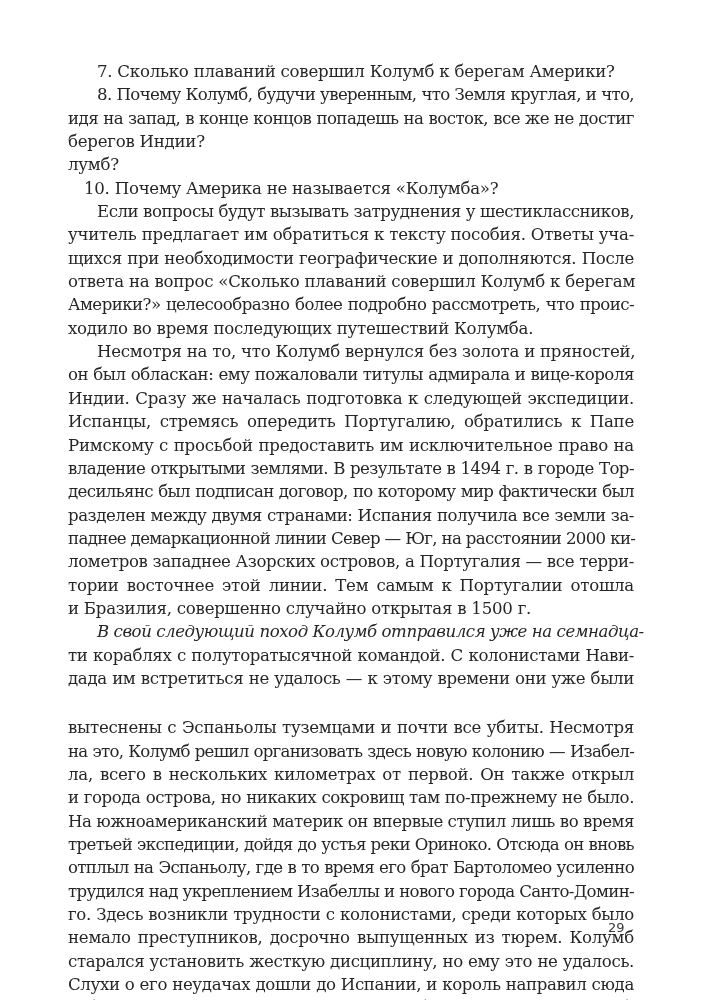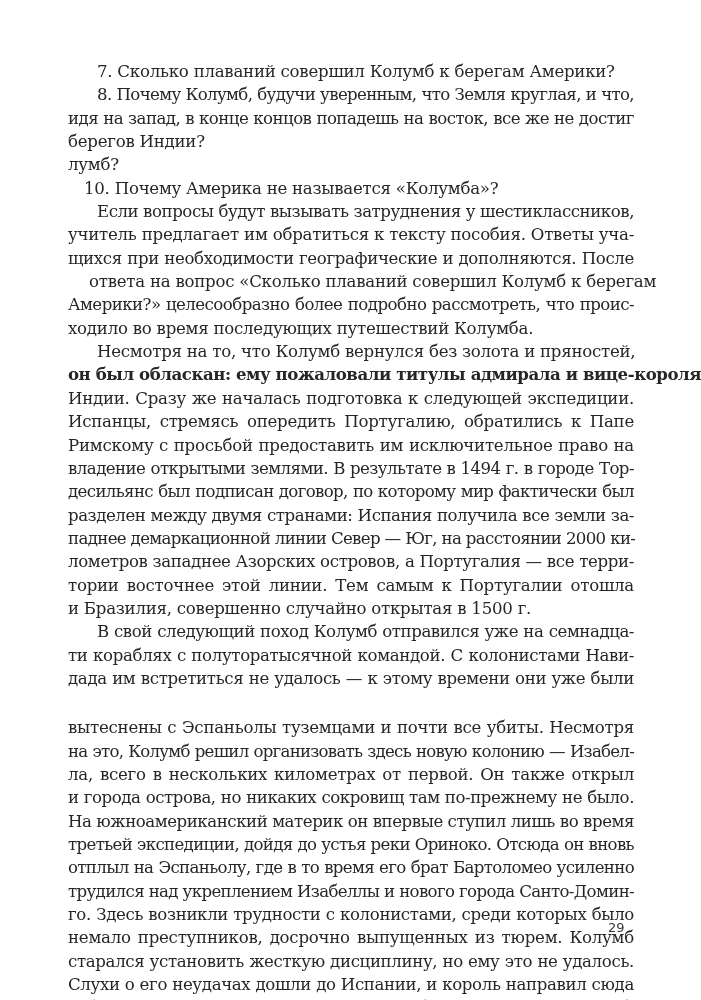--- a/index.html
+++ b/index.html
@@ -28,36 +28,36 @@
 <div class="page" id="page">
     <span class="line indent-q last" style="text-align-last: left;">7. Сколько плаваний совершил Колумб к берегам Америки?</span>
     <span class="line indent-q" style="text-align-last: justify; letter-spacing: -0.65px;">8. Почему Колумб, будучи уверенным, что Земля круглая, и что,</span>
     <span class="line" style="text-align-last: justify; letter-spacing: -0.55px;">идя на запад, в конце концов попадешь на восток, все же не достиг</span>
     <span class="line last" style="text-align-last: left;">берегов Индии?</span>
     <span class="line last" style="text-align-last: left;">лумб?</span>
     <span class="line indent-q10 last" style="text-align-last: left;">10. Почему Америка не называется «Колумба»?</span>
     <span class="line indent" style="text-align-last: justify; letter-spacing: -0.45px;">Если вопросы будут вызывать затруднения у шестиклассников,</span>
     <span class="line" style="text-align-last: justify;">учитель предлагает им обратиться к тексту пособия. Ответы уча-</span>
     <span class="line" style="text-align-last: justify; letter-spacing: -0.35px;">щихся при необходимости географические и дополняются. После</span>
-    <span class="line" style="text-align-last: justify; margin-left: 21px;">ответа на вопрос «Сколько плаваний совершил Колумб к берегам</span>
+    <span class="line" style="text-align-last: justify;">ответа на вопрос «Сколько плаваний совершил Колумб к берегам</span>
     <span class="line" style="text-align-last: justify; letter-spacing: -0.55px;">Америки?» целесообразно более подробно рассмотреть, что проис-</span>
     <span class="line last" style="text-align-last: left;">ходило во время последующих путешествий Колумба.</span>
     <span class="line indent" style="text-align-last: justify;">Несмотря на то, что Колумб вернулся без золота и пряностей,</span>
-    <span class="line" style="text-align-last: justify; letter-spacing: -0.45px; font-weight: bold;">он был обласкан: ему пожаловали титулы адмирала и вице-короля</span>
+    <span class="line" style="text-align-last: justify; letter-spacing: -0.45px;">он был обласкан: ему пожаловали титулы адмирала и вице-короля</span>
     <span class="line" style="text-align-last: justify;">Индии. Сразу же началась подготовка к следующей экспедиции.</span>
     <span class="line" style="text-align-last: justify;">Испанцы, стремясь опередить Португалию, обратились к Папе</span>
     <span class="line" style="text-align-last: justify;">Римскому с просьбой предоставить им исключительное право на</span>
     <span class="line" style="text-align-last: justify; letter-spacing: -0.55px;">владение открытыми землями. В результате в 1494 г. в городе Тор-</span>
     <span class="line" style="text-align-last: justify; letter-spacing: -0.65px;">десильянс был подписан договор, по которому мир фактически был</span>
     <span class="line" style="text-align-last: justify; letter-spacing: -0.45px;">разделен между двумя странами: Испания получила все земли за-</span>
     <span class="line" style="text-align-last: justify; letter-spacing: -0.65px;">паднее демаркационной линии Север — Юг, на расстоянии 2000 ки-</span>
     <span class="line" style="text-align-last: justify; letter-spacing: -0.35px;">лометров западнее Азорских островов, а Португалия — все терри-</span>
     <span class="line" style="text-align-last: justify;">тории восточнее этой линии. Тем самым к Португалии отошла</span>
     <span class="line last" style="text-align-last: left;">и Бразилия, совершенно случайно открытая в 1500 г.</span>
-    <span class="line indent" style="text-align-last: justify; letter-spacing: -0.45px;">В свой следующий поход Колумб отправился уже на семнадца-</span>
+    <span class="line indent" style="text-align-last: justify; letter-spacing: -0.45px; font-style: italic;">В свой следующий поход Колумб отправился уже на семнадца-</span>
     <span class="line" style="text-align-last: justify; letter-spacing: -0.35px;">ти кораблях с полуторатысячной командой. С колонистами Нави-</span>
     <span class="line" style="text-align-last: justify; letter-spacing: -0.35px;">дада им встретиться не удалось — к этому времени они уже были</span>
     <span class="line" style="text-align-last: justify; margin-top: 26px;">вытеснены с Эспаньолы туземцами и почти все убиты. Несмотря</span>
     <span class="line" style="text-align-last: justify; letter-spacing: -0.75px;">на это, Колумб решил организовать здесь новую колонию — Изабел-</span>
     <span class="line" style="text-align-last: justify;">ла, всего в нескольких километрах от первой. Он также открыл</span>
     <span class="line" style="text-align-last: justify; letter-spacing: -0.45px;">и города острова, но никаких сокровищ там по-прежнему не было.</span>
     <span class="line" style="text-align-last: justify; letter-spacing: -0.45px;">На южноамериканский материк он впервые ступил лишь во время</span>
     <span class="line" style="text-align-last: justify; letter-spacing: -0.65px;">третьей экспедиции, дойдя до устья реки Ориноко. Отсюда он вновь</span>
     <span class="line" style="text-align-last: justify; letter-spacing: -0.65px;">отплыл на Эспаньолу, где в то время его брат Бартоломео усиленно</span>
     <span class="line" style="text-align-last: justify; letter-spacing: -0.65px;">трудился над укреплением Изабеллы и нового города Санто-Домин-</span>

